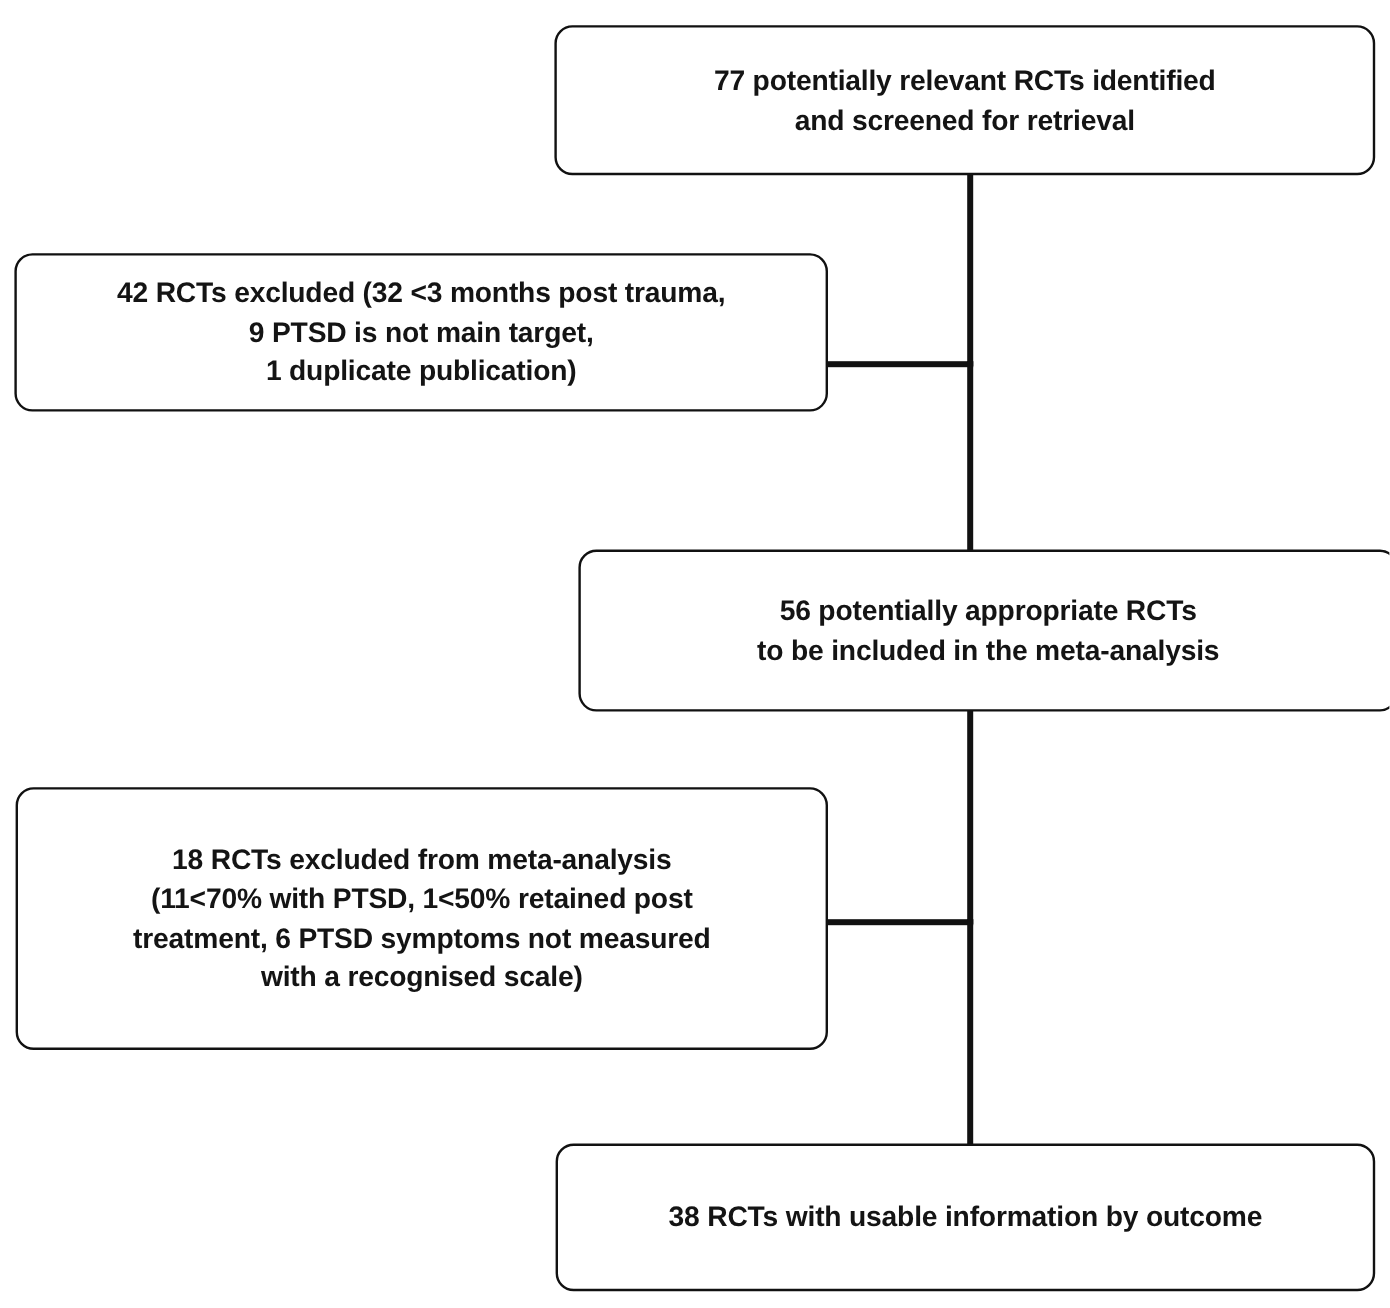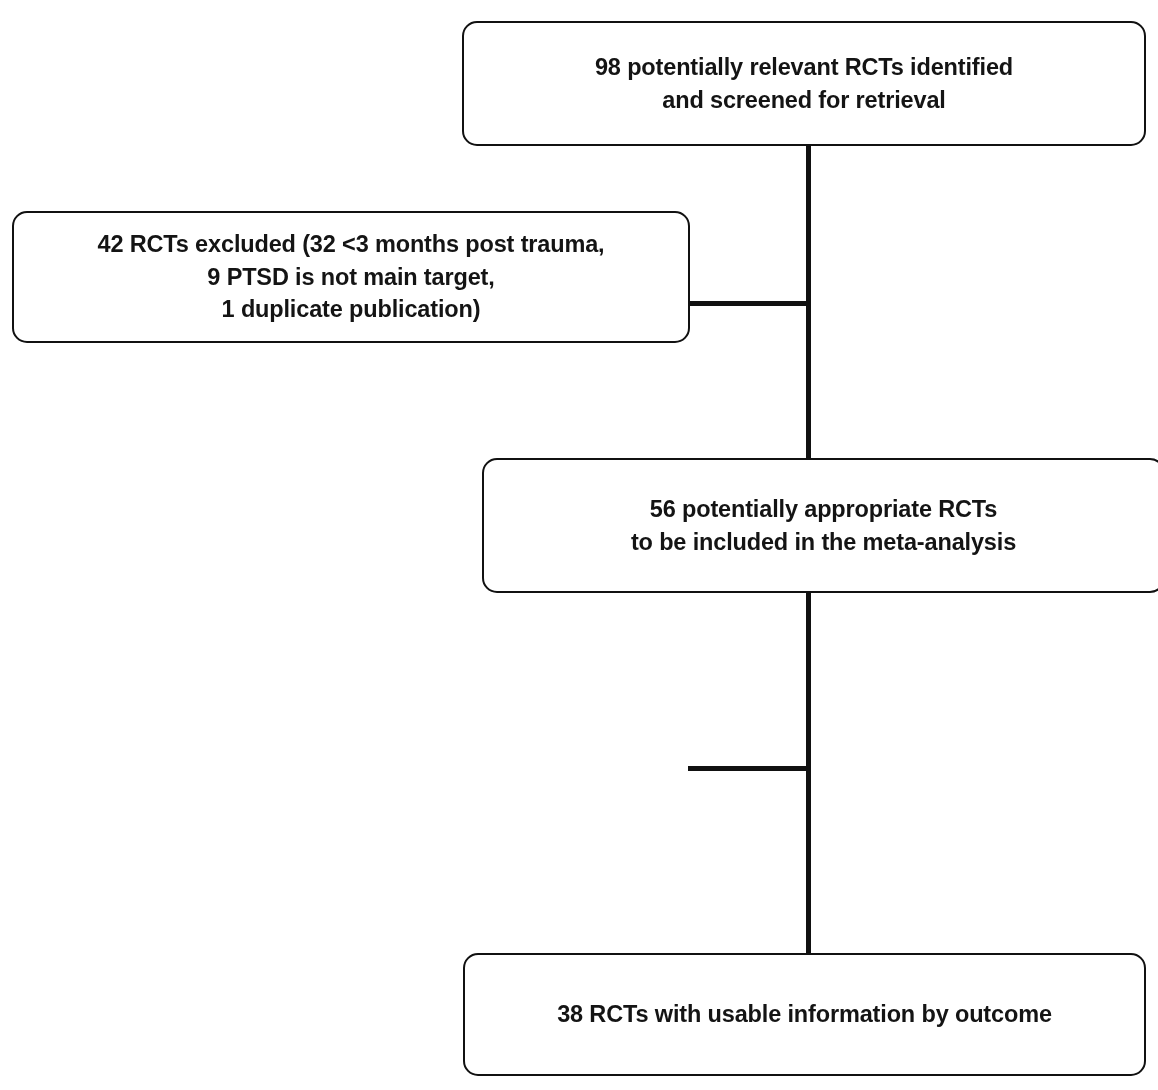--- a/index.html
+++ b/index.html
@@ -84,33 +84,39 @@
   <div class="connector-layer">
     <div class="line-v" id="trunk-top"></div>
     <div class="line-h" id="stub-one"></div>
     <div class="line-v" id="trunk-mid"></div>
     <div class="line-v" id="trunk-lower"></div>
     <div class="line-h" id="stub-two"></div>
     <div class="line-v" id="trunk-bottom"></div>
   </div>
 
   <div class="flow-box" id="box-identified">
-    <span class="box-text">98 potentially relevant RCTs identified
+    <span class="box-text">77 potentially relevant RCTs identified
 and screened for retrieval</span>
   </div>
 
   <div class="flow-box" id="box-excluded-1">
     <span class="box-text">42 RCTs excluded (32 &lt;3 months post trauma,
 9 PTSD is not main target,
 1 duplicate publication)</span>
   </div>
 
   <div class="flow-box" id="box-appropriate">
     <span class="box-text">56 potentially appropriate RCTs
 to be included in the meta-analysis</span>
   </div>
 
+  <div class="flow-box" id="box-excluded-2">
+    <span class="box-text">18 RCTs excluded from meta-analysis
+(11&lt;70% with PTSD, 1&lt;50% retained post
+treatment, 6 PTSD symptoms not measured
+with a recognised scale)</span>
+  </div>
 
   <div class="flow-box" id="box-usable">
     <span class="box-text">38 RCTs with usable information by outcome</span>
   </div>
 
 </div>
 
 </body></html>

